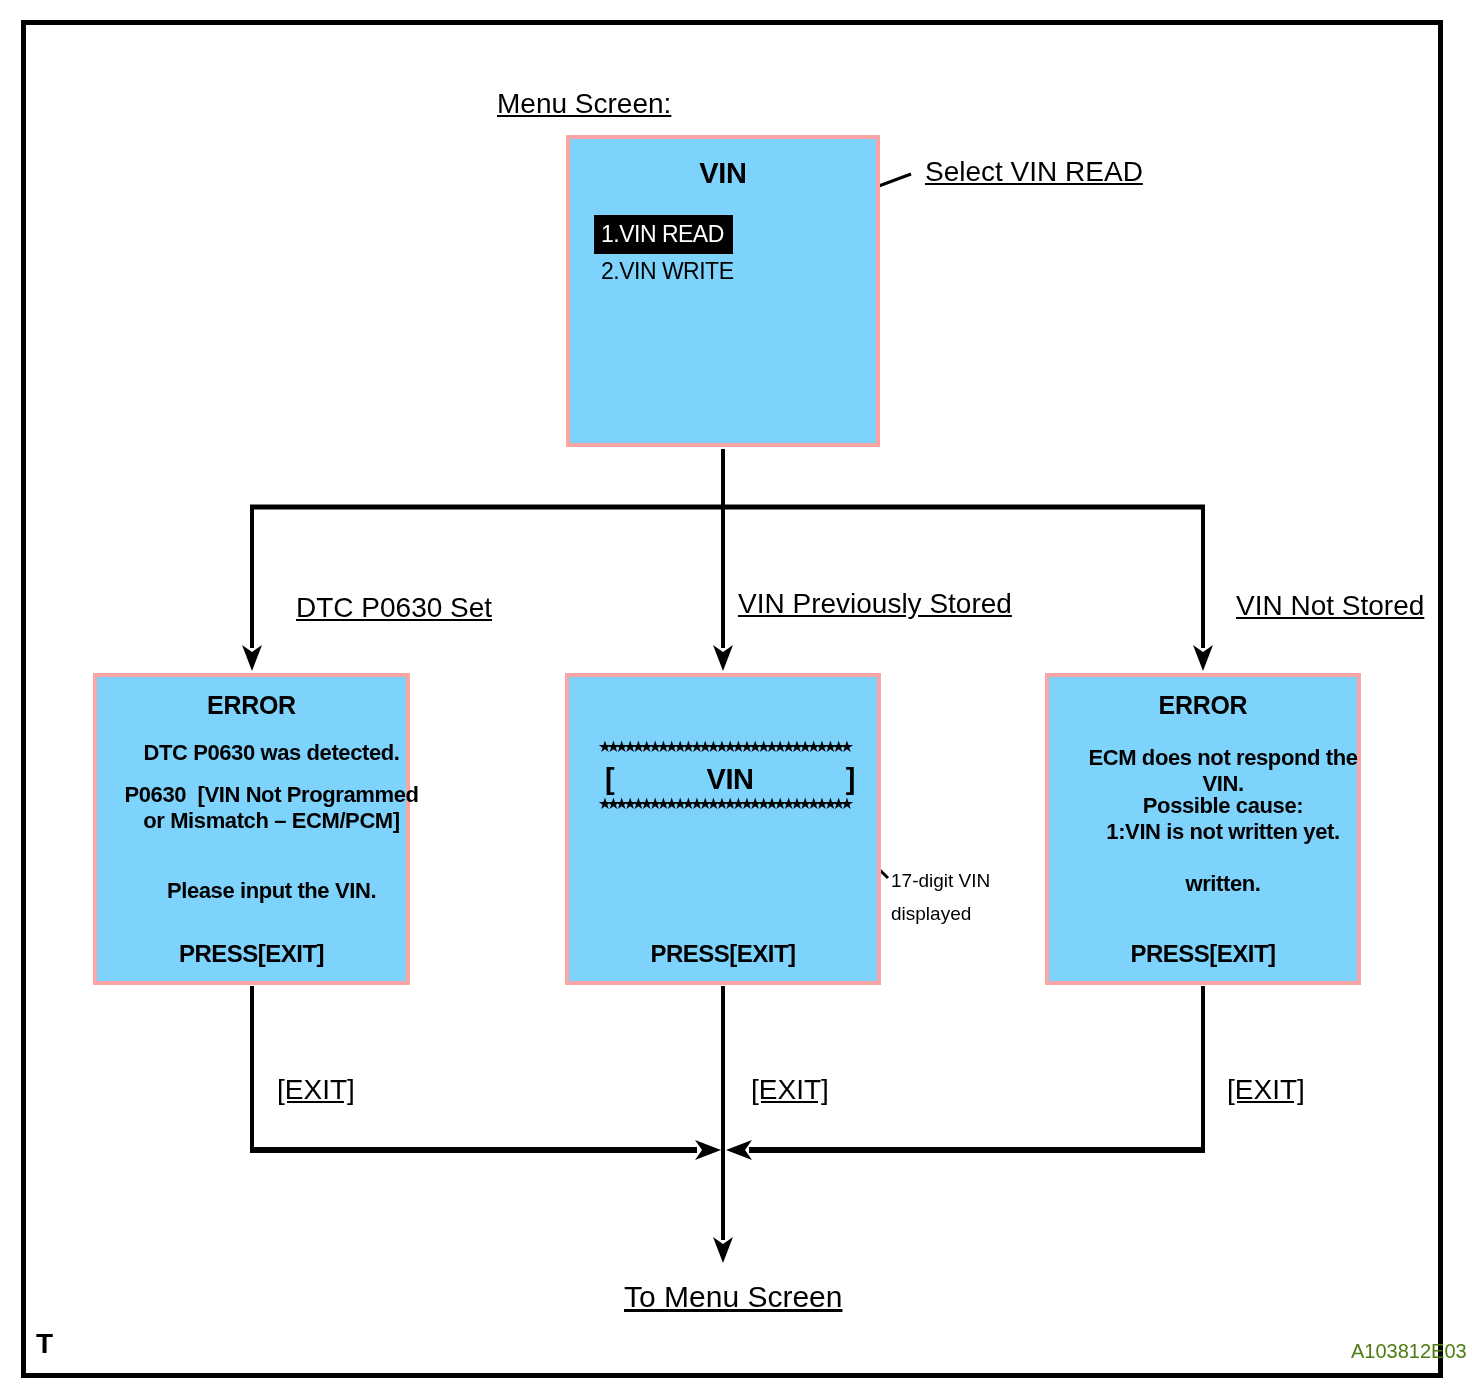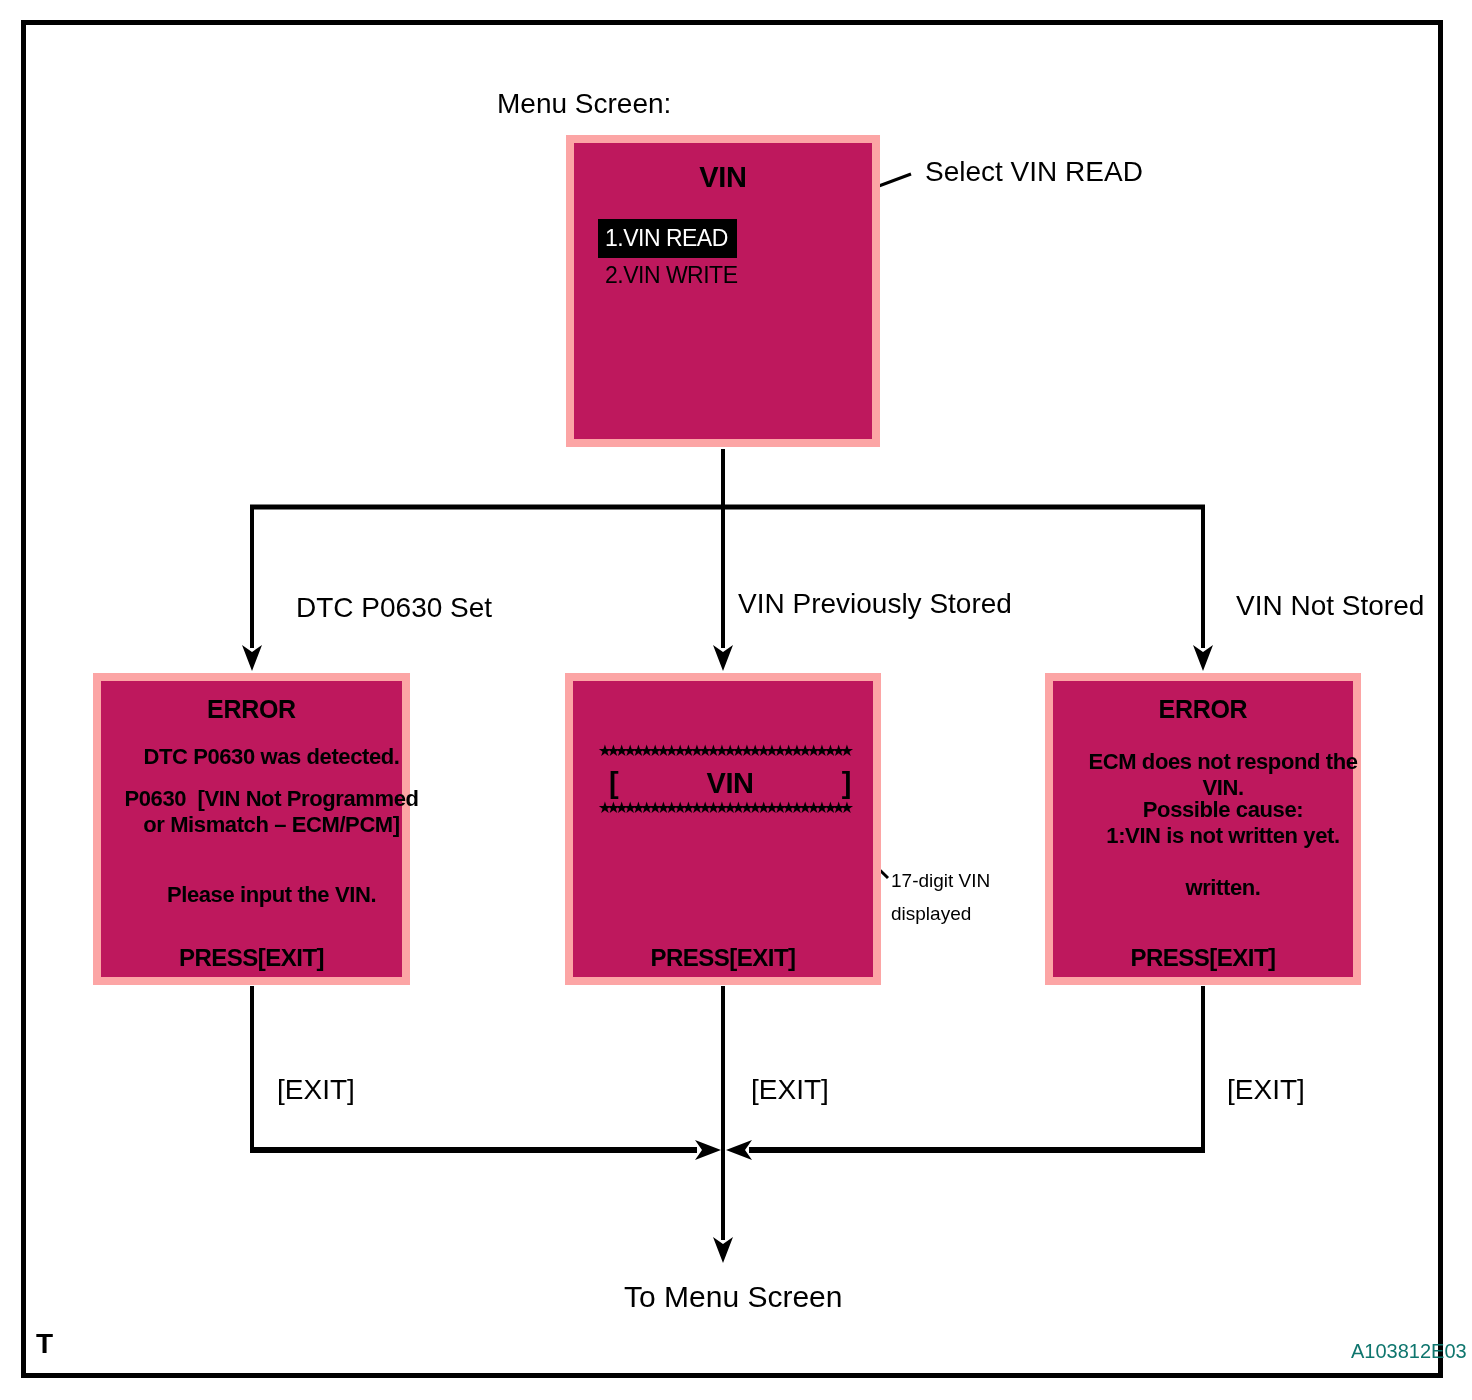--- a/index.html
+++ b/index.html
@@ -1,22 +1,22 @@
 <!DOCTYPE html>
 <html><head>
 <meta charset="utf-8">
 <style>
   html,body{margin:0;padding:0;background:#fff;}
   body{width:1472px;height:1400px;position:relative;font-family:"Liberation Sans",sans-serif;color:#000;overflow:hidden;}
   .abs{position:absolute;}
   .frame{left:21px;top:20px;width:1422px;height:1358px;border:5px solid #000;box-sizing:border-box;}
   svg.wires{left:0;top:0;width:1472px;height:1400px;}
-  .lbl{font-size:28px;line-height:32px;white-space:nowrap;}
-  .lbl-sm{font-size:20px;line-height:22px;white-space:nowrap;color:#0f766e;}
-  .screenbox{border:8px solid #fca5a5;box-sizing:border-box;background:#be185d;padding-left:8px;}
+  .lbl{font-size:28px;line-height:32px;white-space:nowrap;text-decoration:underline;}
+  .lbl-sm{font-size:20px;line-height:22px;white-space:nowrap;color:#4d7c0f;}
+  .screenbox{border:4px solid #fca5a5;box-sizing:border-box;background:#7dd3fc;padding-left:8px;}
   .menu-box{left:566px;top:135px;width:314px;height:312px;}
   .box-left{left:93px;top:673px;width:317px;height:312px;}
   .box-mid{left:565px;top:673px;width:316px;height:312px;}
   .box-right{left:1045px;top:673px;width:316px;height:312px;}
   .ctext{left:0;width:100%;text-align:center;}
   .screen-title{font-weight:bold;font-size:25px;letter-spacing:-0.3px;}
   .screen-line{font-weight:bold;font-size:22px;letter-spacing:-0.4px;line-height:26px;white-space:pre-wrap;margin-left:20px;}
   .screen-footer{font-weight:bold;font-size:24px;letter-spacing:-0.5px;}
   .menu-title{font-weight:bold;font-size:29px;letter-spacing:-0.3px;}
   .menu-item{font-weight:normal;font-size:23px;letter-spacing:-0.5px;line-height:34px;white-space:nowrap;}

